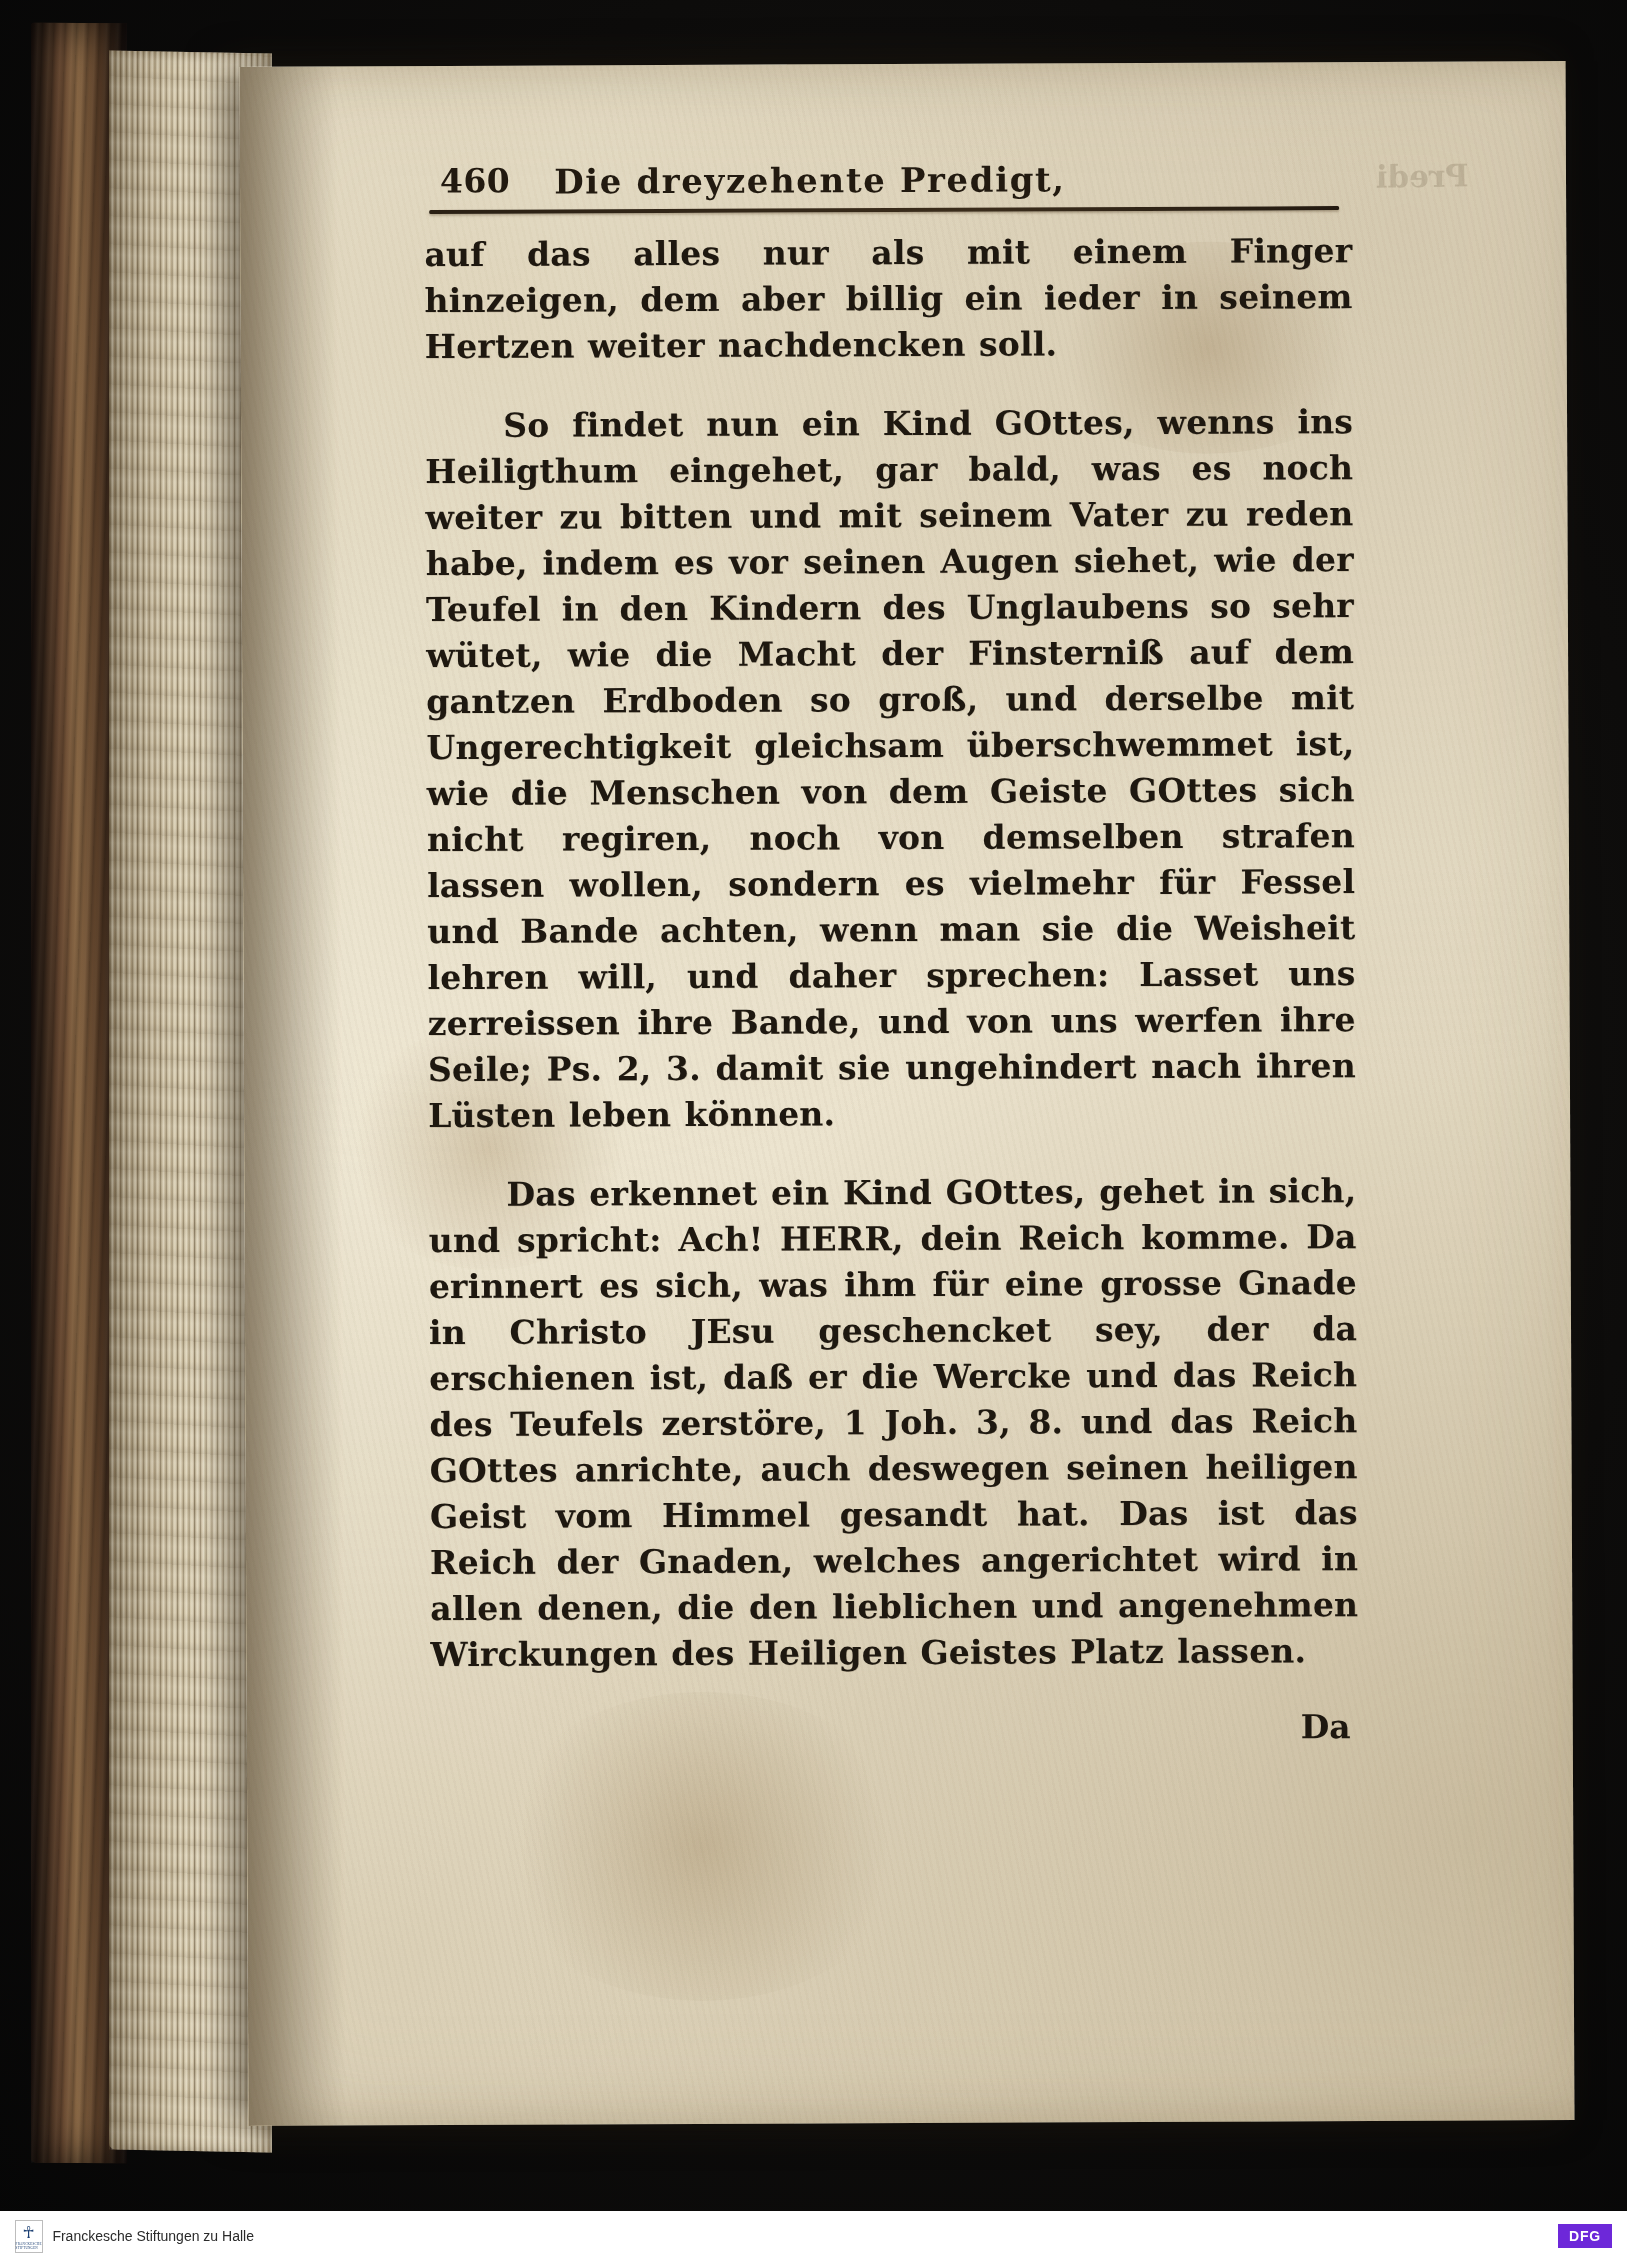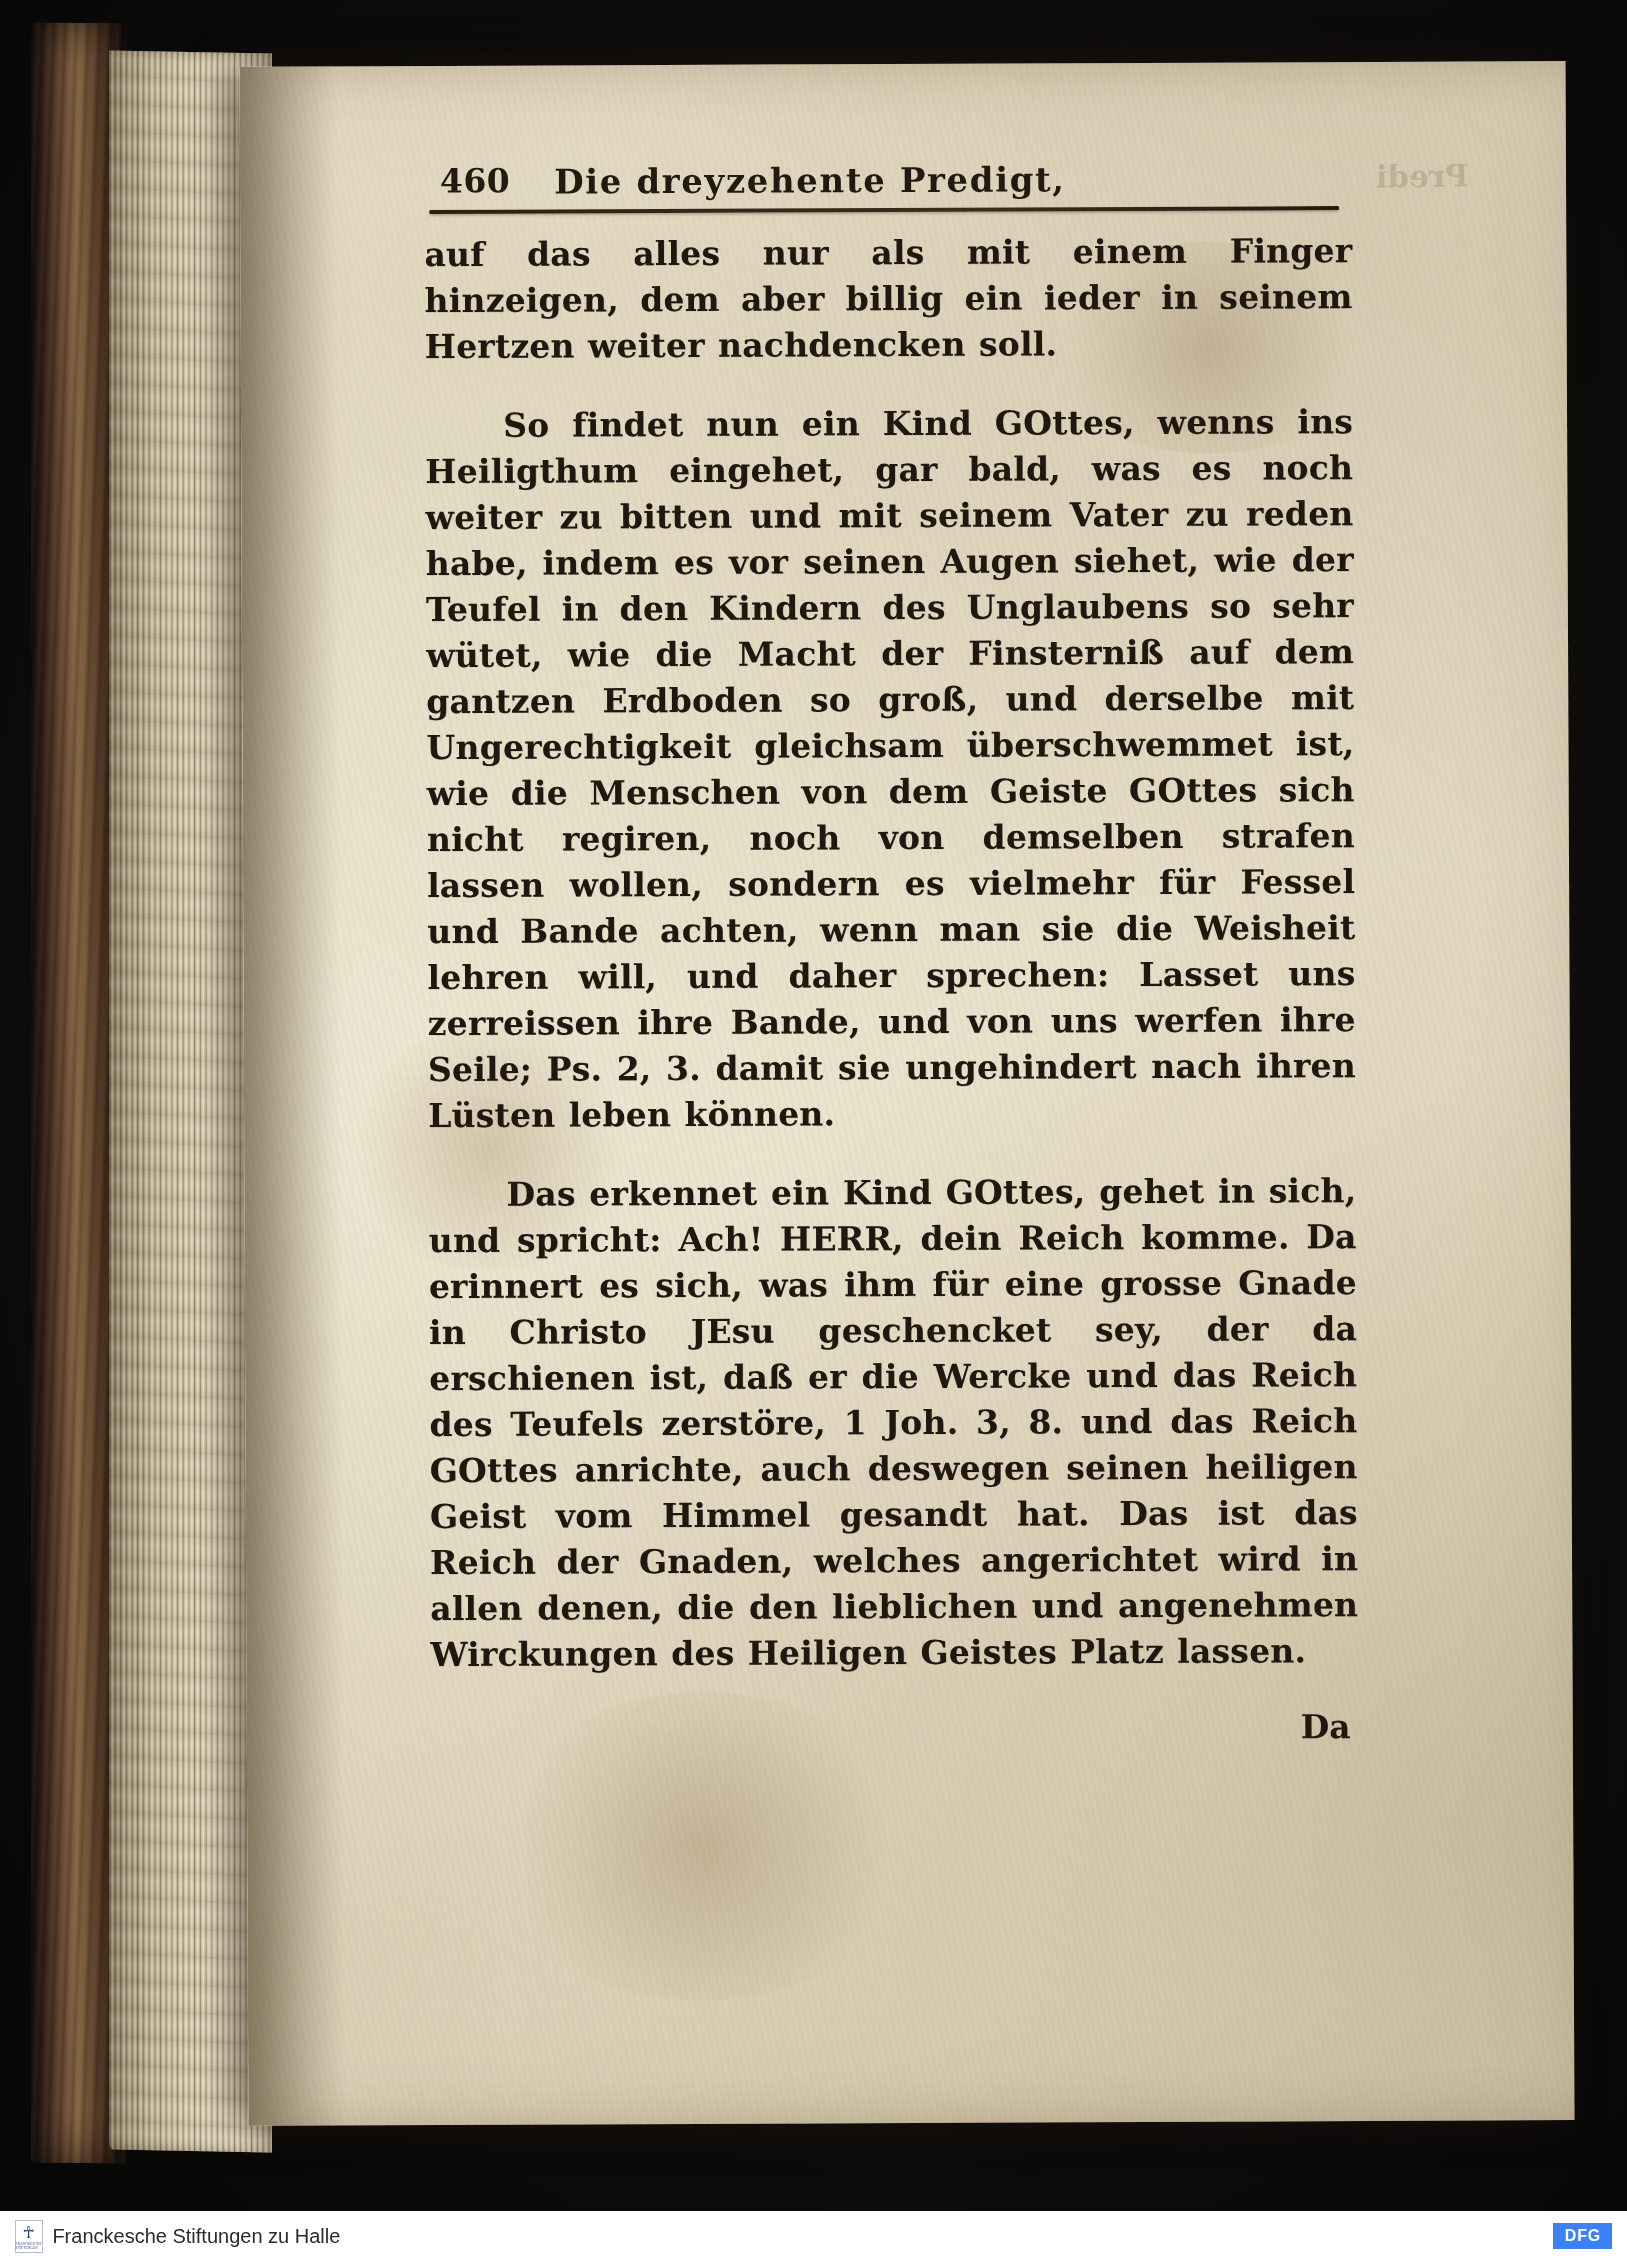--- a/index.html
+++ b/index.html
@@ -275,29 +275,29 @@
     color: #1b3f73;
   }
   #franckesche-logo .cap {
     font-size: 3.3px;
     line-height: 4.1px;
     color: #1b3f73;
     letter-spacing: 0.2px;
   }
   #footer-credit {
     font-family: "Liberation Sans", sans-serif;
-    font-size: 20px;
+    font-size: 14px;
     color: #2b2b2b;
   }
   #dfg-logo {
-    background: #3b82f6;
+    background: #6d28d9;
     color: #ffffff;
     font-family: "Liberation Sans", sans-serif;
     font-weight: 700;
-    font-size: 16px;
+    font-size: 14px;
     letter-spacing: 0.8px;
     padding: 4.1px 11.4px 4.9px 11.4px;
   }
 </style>
 </head>
 <body>
 
 <div id="scan-background">
 
   <div id="book">

